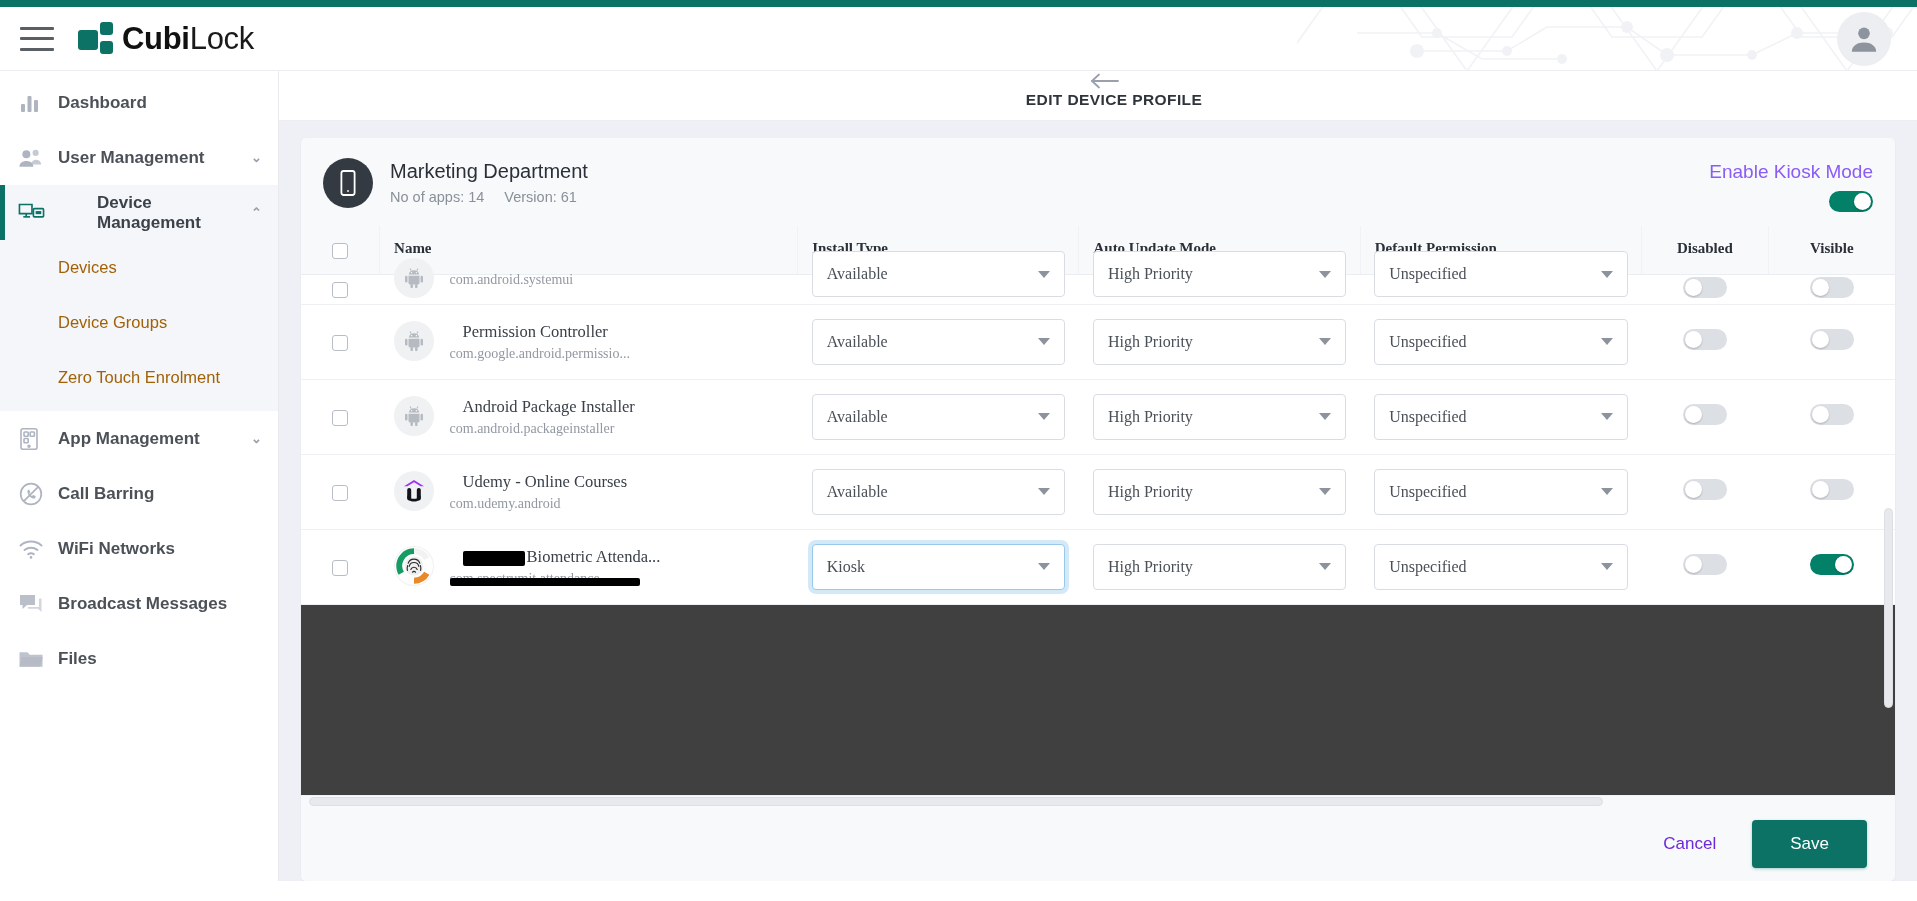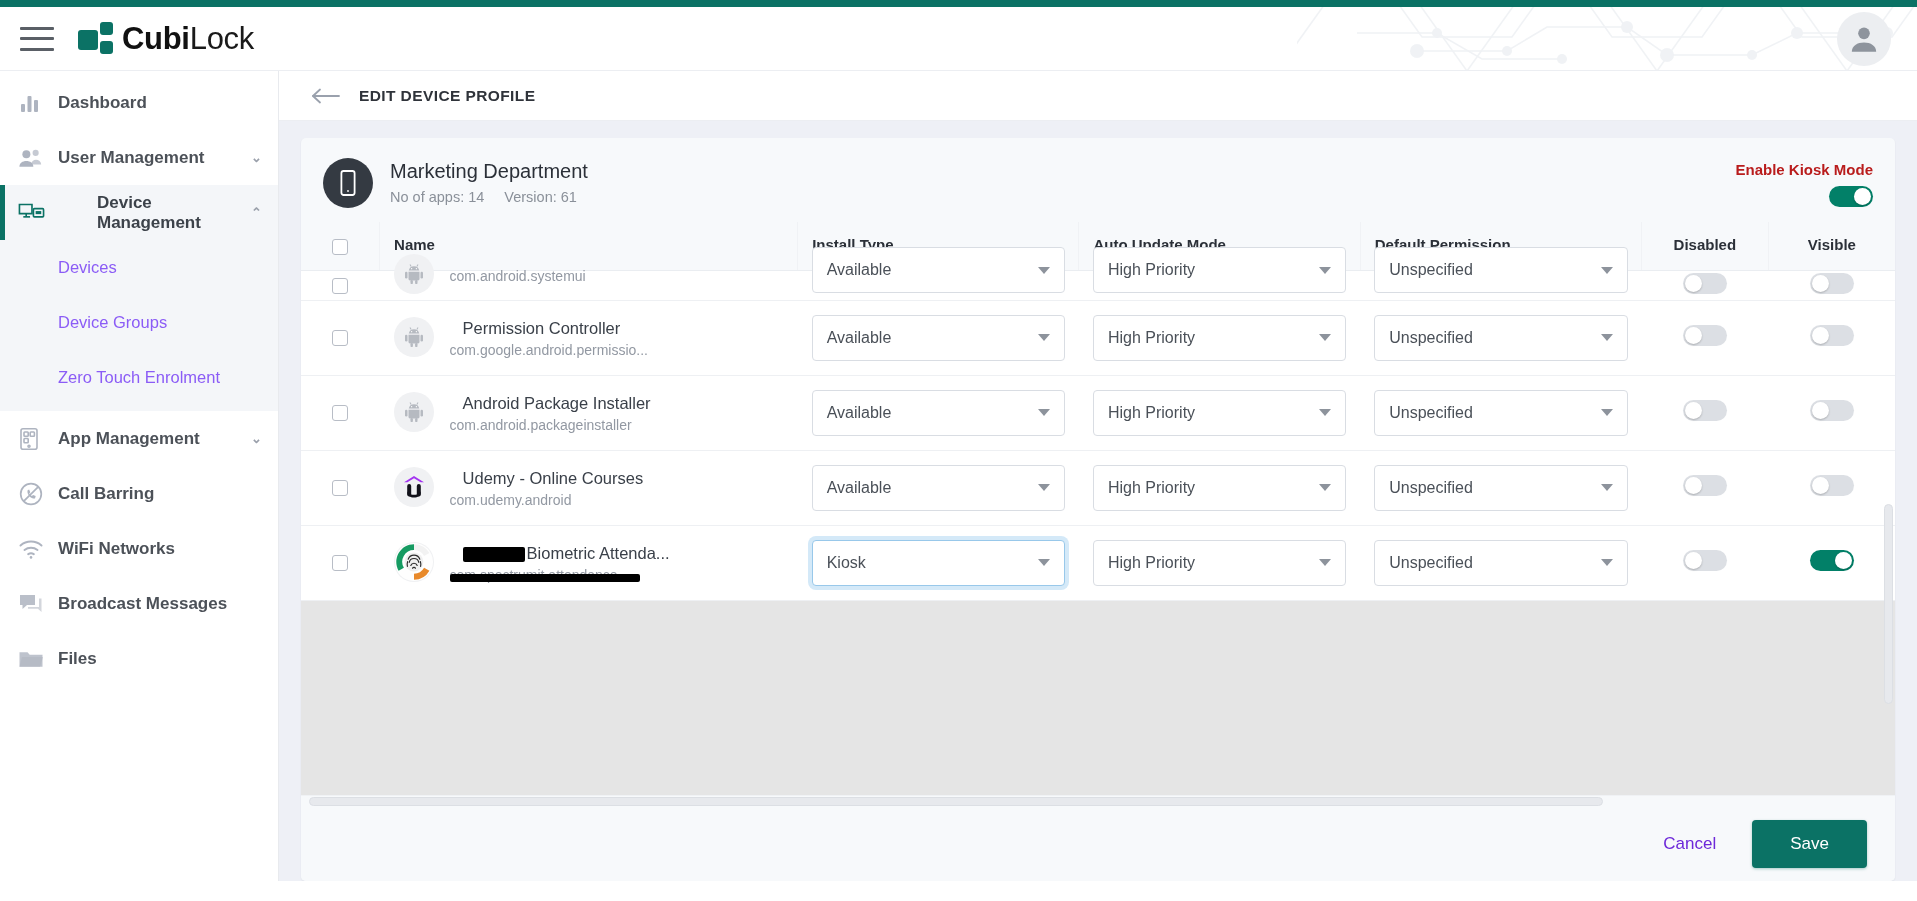--- a/index.html
+++ b/index.html
@@ -79,35 +79,36 @@
   .nav-group.open { background: #f4f6f9; }
   .nav-group.open > .nav-item { color: #3c424a; gap: 39px; }
   .nav-group.open > .nav-item::before {
     content: ""; position: absolute; left: 0; top: 0; bottom: 0;
     width: 5px; background: #0b7265;
   }
   .nav-group.open > .nav-item .ico { color: #0b7265; }
   .subnav { padding-bottom: 6px; }
   .subitem {
     height: 55px; display: flex; align-items: center;
-    padding-left: 58px; font-size: 16.5px; color: #8b5cf6; font-weight: 400;
+    padding-left: 58px; font-size: 16.5px; color: #a16207; font-weight: 400;
     cursor: pointer;
   }
 
   
   .main {
     flex: 1; background: #eef0f6;
     display: flex; flex-direction: column;
     overflow: hidden;
   }
   .crumbbar {
     height: 50px; background: #ffffff;
     display: flex; align-items: center;
     padding-left: 32px;
     border-bottom: 1px solid #eceef2;
+    flex-direction: column;
   }
   .back-arrow { width: 30px; height: 20px; margin-right: 18px; cursor: pointer; color: #9aa1ad; }
   .crumb-title { font-size: 15.5px; letter-spacing: .4px; color: #2f333a; font-weight: 600; }
 
   .panel {
     margin: 17px 22px 0 22px;
     background: #f7f9fb;
     border-radius: 5px;
     box-shadow: 0 1px 2px rgba(30,40,60,.07);
     display: flex; flex-direction: column;
@@ -122,38 +123,38 @@
   }
   .dev-avatar {
     width: 50px; height: 50px; border-radius: 50%;
     background: #343a42; display: flex; align-items: center; justify-content: center;
     margin-right: 17px; flex-shrink: 0;
   }
   .dev-meta .dev-name { font-size: 20px; color: #2b3038; font-weight: 500; line-height: 1.35; }
   .dev-meta .dev-sub { font-size: 14.5px; color: #8a9099; margin-top: 4px; }
   .dev-meta .dev-sub span { margin-right: 16px; }
   .kiosk-block { margin-left: auto; text-align: right; padding-top: 3px; }
-  .kiosk-label { font-size: 15px; font-weight: 700; color: #b91c1c; }
+  .kiosk-label { font-size: 19px; font-weight: 400; color: #8b5cf6; }
   .kiosk-toggle { margin-top: 8px; display: flex; justify-content: flex-end; }
 
   
   .tgl {
     width: 44px; height: 21px; border-radius: 11px;
     background: #dcdfe4; position: relative; cursor: pointer; display: inline-block;
   }
   .tgl::after {
     content: ""; position: absolute; top: 2px; left: 2px;
     width: 17px; height: 17px; border-radius: 50%; background: #fff;
     box-shadow: 0 1px 2px rgba(0,0,0,.22);
   }
   .tgl.on { background: #028068; }
   .tgl.on::after { left: 25px; }
 
   
-  .tbl-wrap { flex: 1; overflow: hidden; position: relative; background: #e5e5e5; }
+  .tbl-wrap { flex: 1; overflow: hidden; position: relative; background: #404040; font-family: Liberation Serif, serif; }
   .tbl { width: 100%; border-collapse: collapse; table-layout: fixed; }
   .tbl thead th {
     background: #f7f9fb;
     font-size: 15px; font-weight: 700; color: #2b3038;
     text-align: left; padding: 12px 14px 14px 14px;
     border-bottom: 1px solid #eaedf1;
     border-right: 1px solid #f0f2f5;
     height: 48px;
   }
   .tbl thead th:last-child { border-right: none; }

